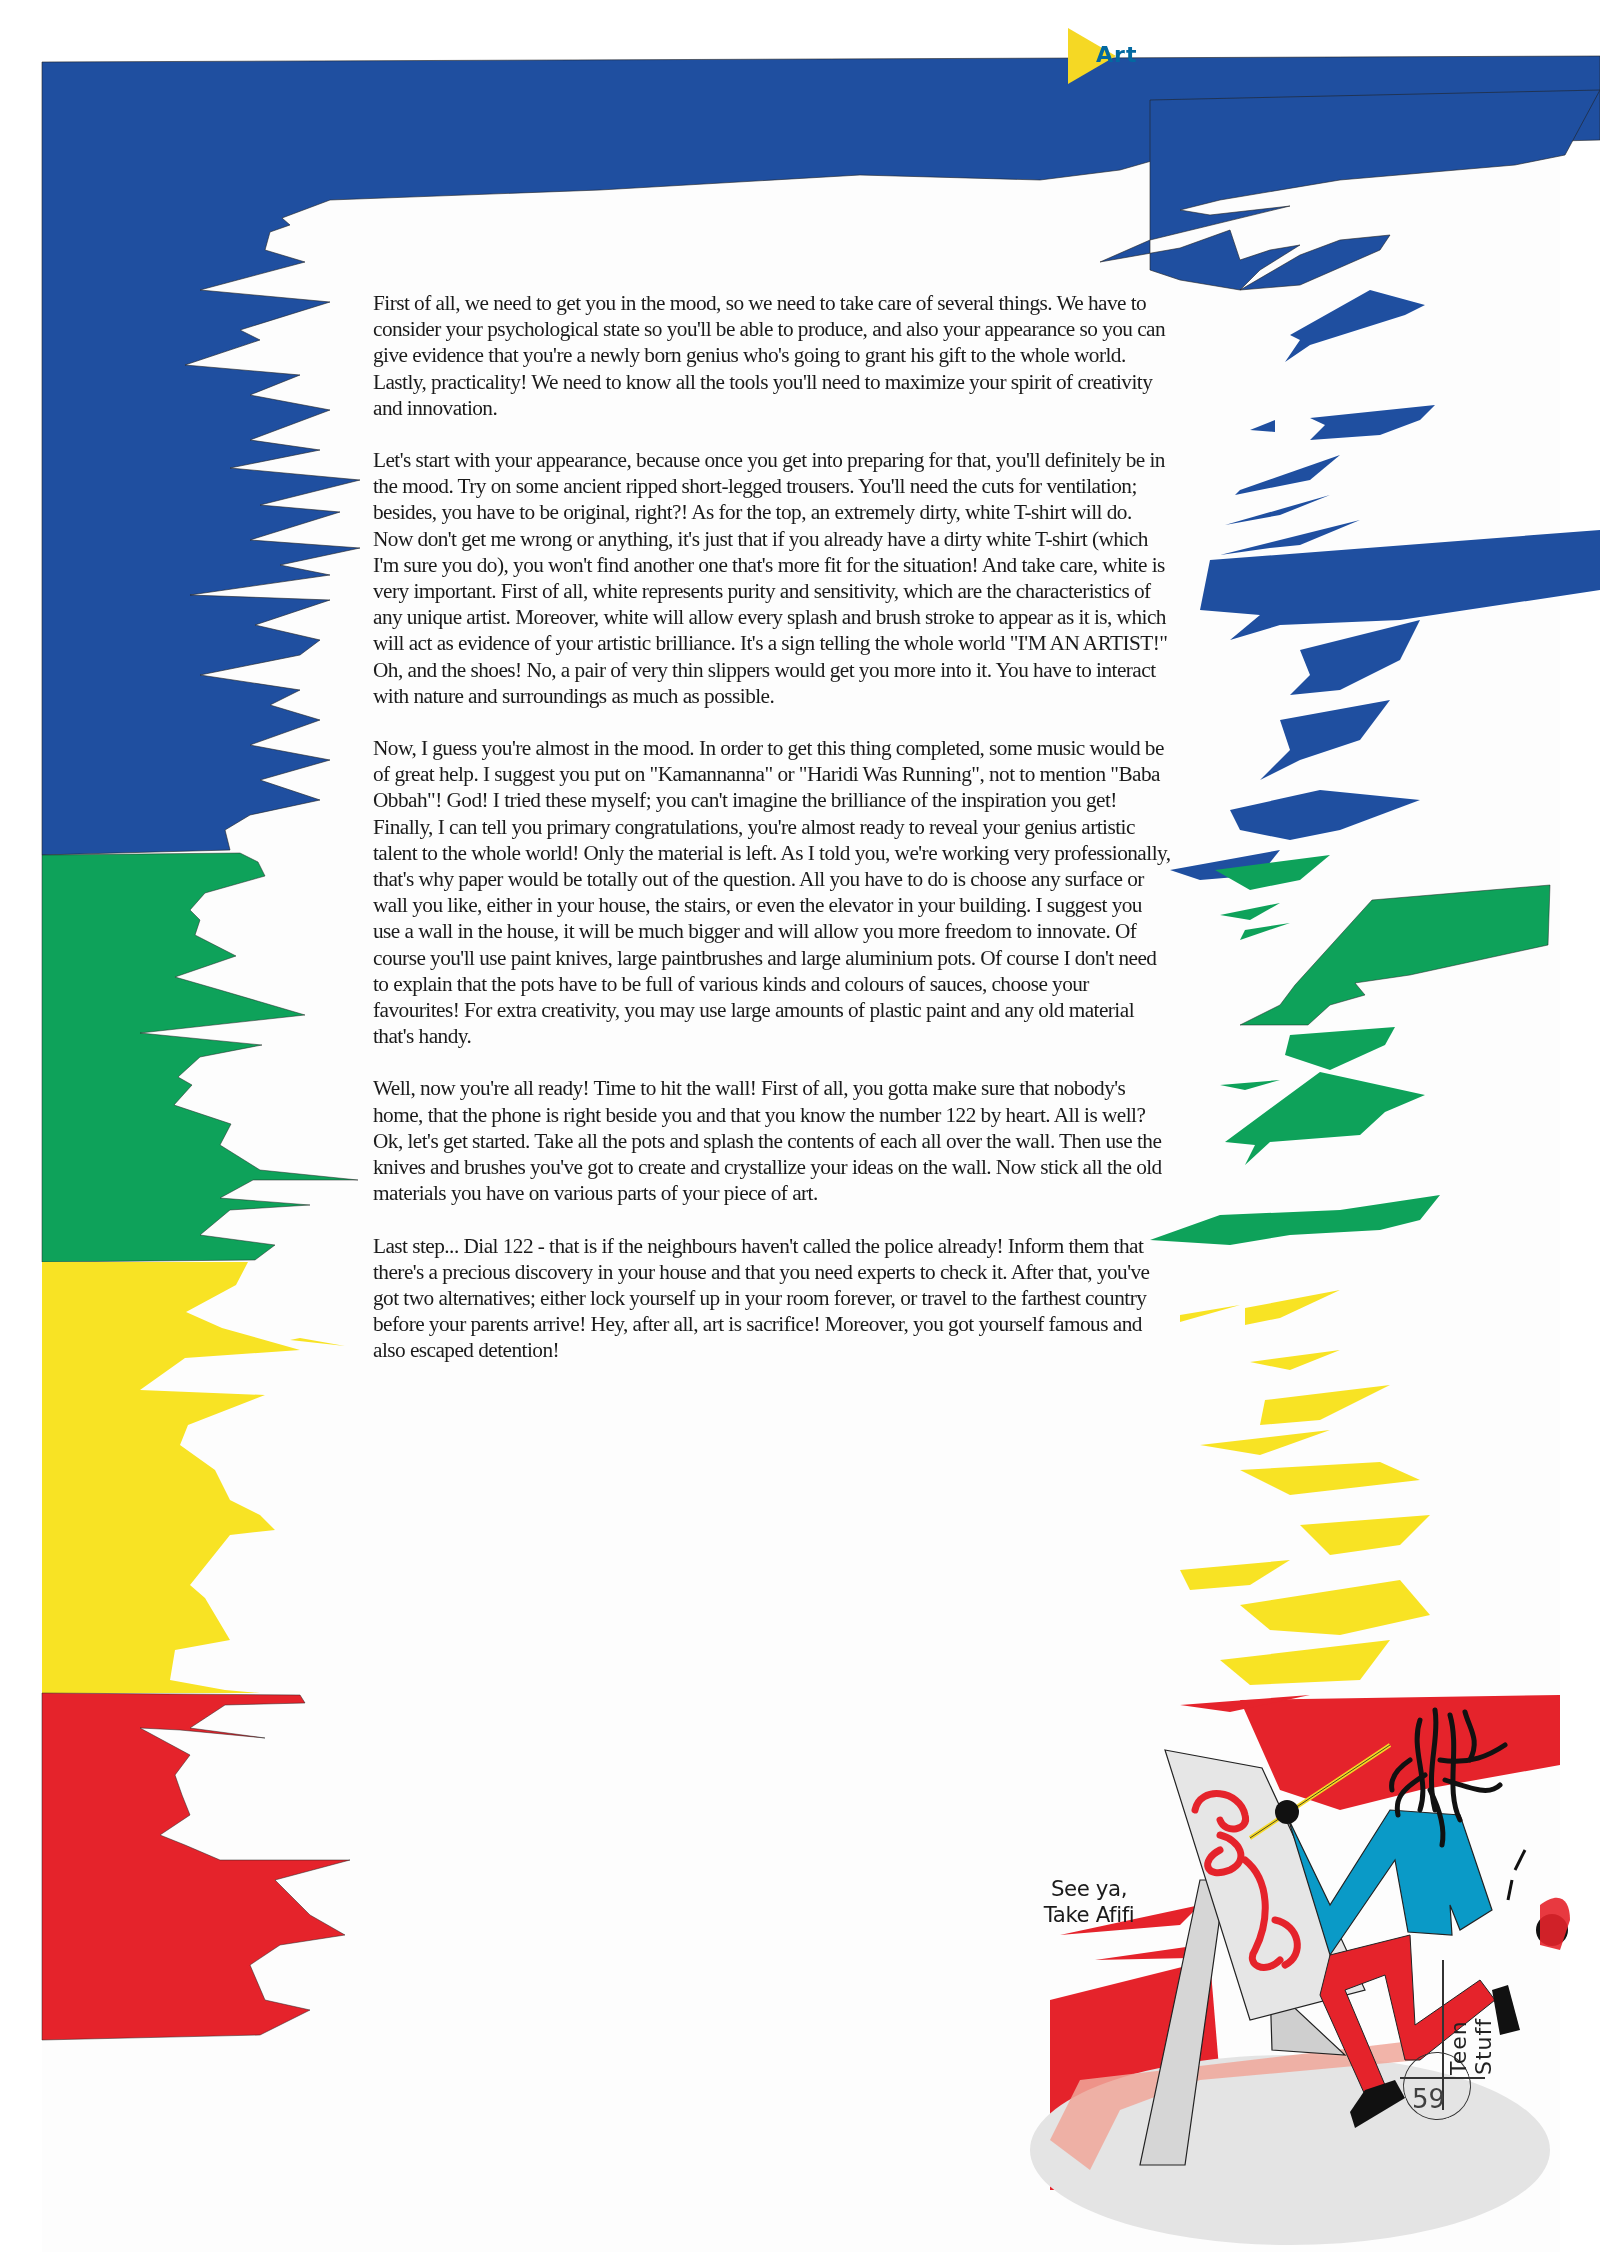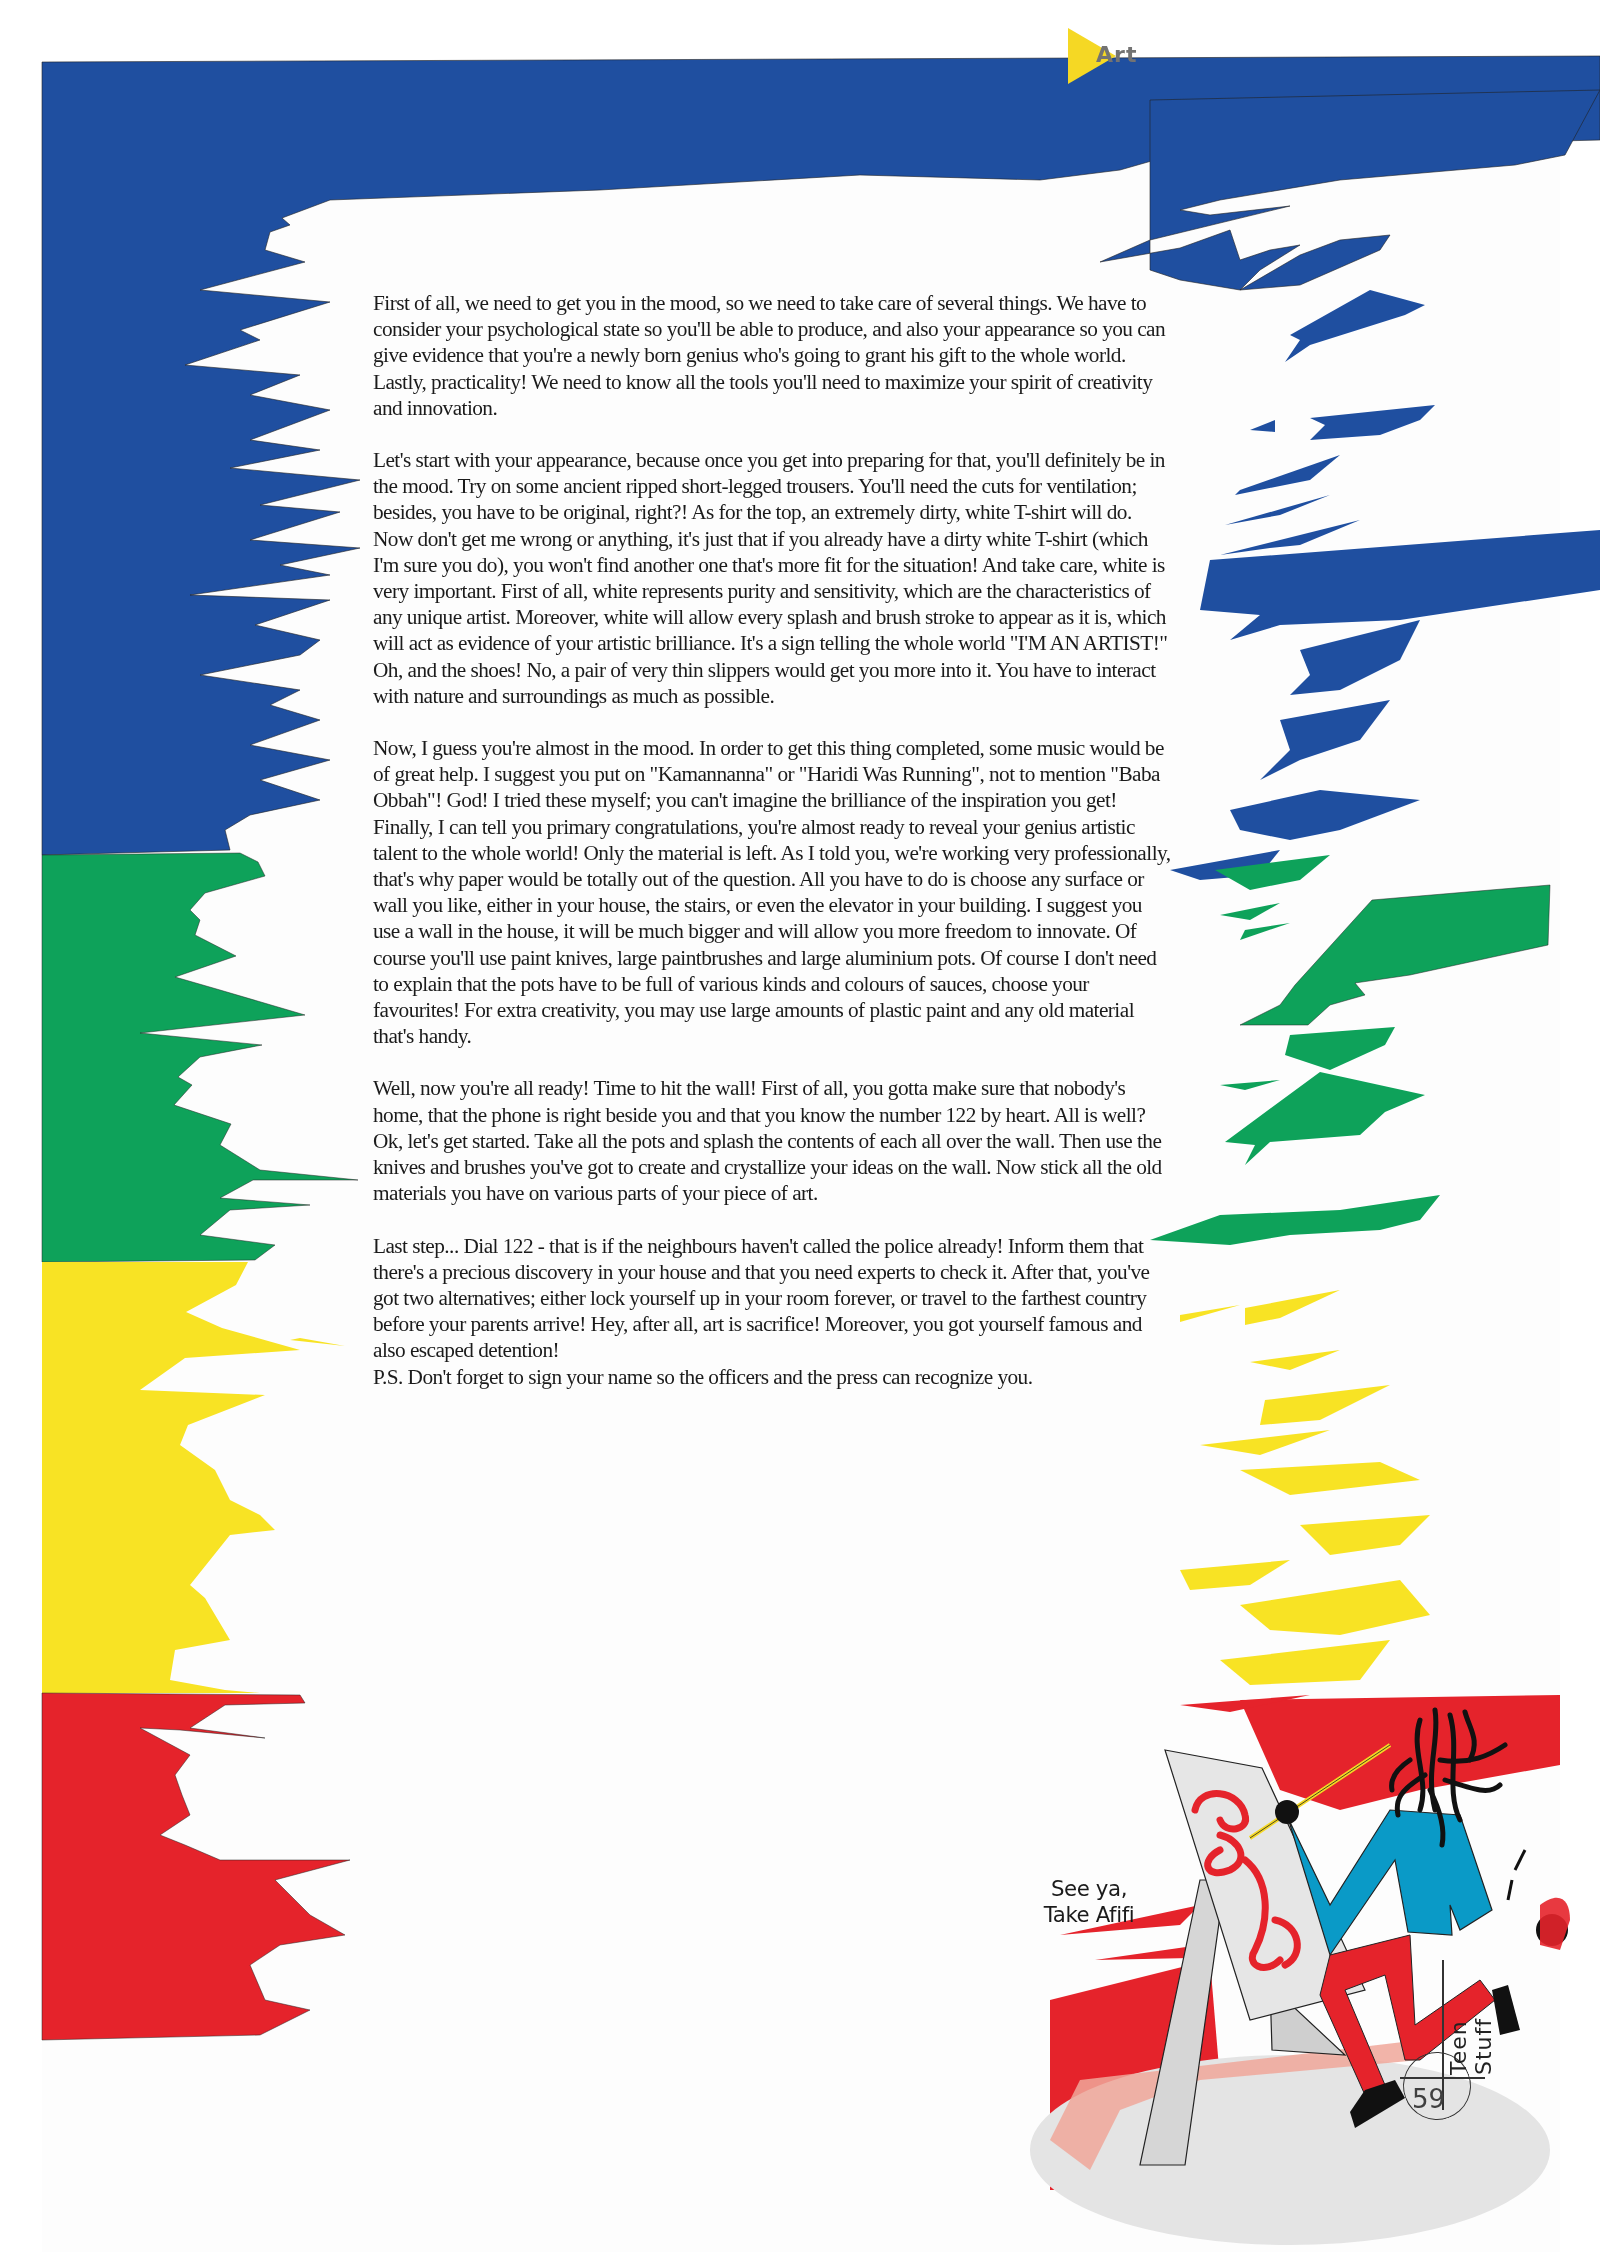--- a/index.html
+++ b/index.html
@@ -17,21 +17,21 @@
     position: absolute; left: 1068px; top: 28px; height: 60px; width: 140px;
   }
   .section-tag .tri {
     position: absolute; left: 0; top: 0; width: 0; height: 0;
     border-top: 28px solid transparent; border-bottom: 28px solid transparent;
     border-left: 48px solid #f5d824;
   }
   .section-tag .label {
     position: absolute; left: 28px; top: 14px;
     font-family: "DejaVu Sans", sans-serif; font-weight: bold; font-size: 22px;
-    color: #737373; letter-spacing: 1px;
+    color: #0369a1; letter-spacing: 1px;
   }
   .article {
     position: absolute; left: 373px; top: 290px; width: 800px;
     font-family: Liberation Serif, serif;
     font-stretch: condensed;
     font-size: 21.3px; line-height: 26.2px; color: #1b1b1b;
     letter-spacing: -0.55px;
   }
   .article p { margin: 0 0 26px 0; }
   .article p.ps { margin-top: -26px; }
@@ -169,21 +169,20 @@
   <div class="tri"></div>
   <span class="label">Art</span>
 </div>
 
 <div class="article">
   <p>First of all, we need to get you in the mood, so we need to take care of several things. We have to consider your psychological state so you'll be able to produce, and also your appearance so you can give evidence that you're a newly born genius who's going to grant his gift to the whole world. Lastly, practicality! We need to know all the tools you'll need to maximize your spirit of creativity and innovation.</p>
   <p>Let's start with your appearance, because once you get into preparing for that, you'll definitely be in the mood. Try on some ancient ripped short-legged trousers. You'll need the cuts for ventilation; besides, you have to be original, right?! As for the top, an extremely dirty, white T-shirt will do. Now don't get me wrong or anything, it's just that if you already have a dirty white T-shirt (which I'm sure you do), you won't find another one that's more fit for the situation! And take care, white is very important. First of all, white represents purity and sensitivity, which are the characteristics of any unique artist. Moreover, white will allow every splash and brush stroke to appear as it is, which will act as evidence of your artistic brilliance. It's a sign telling the whole world "I'M AN ARTIST!" Oh, and the shoes! No, a pair of very thin slippers would get you more into it. You have to interact with nature and surroundings as much as possible.</p>
   <p>Now, I guess you're almost in the mood. In order to get this thing completed, some music would be of great help. I suggest you put on "Kamannanna" or "Haridi Was Running", not to mention "Baba Obbah"! God! I tried these myself; you can't imagine the brilliance of the inspiration you get! Finally, I can tell you primary congratulations, you're almost ready to reveal your genius artistic talent to the whole world! Only the material is left. As I told you, we're working very professionally, that's why paper would be totally out of the question. All you have to do is choose any surface or wall you like, either in your house, the stairs, or even the elevator in your building. I suggest you use a wall in the house, it will be much bigger and will allow you more freedom to innovate. Of course you'll use paint knives, large paintbrushes and large aluminium pots. Of course I don't need to explain that the pots have to be full of various kinds and colours of sauces, choose your favourites! For extra creativity, you may use large amounts of plastic paint and any old material that's handy.</p>
   <p>Well, now you're all ready! Time to hit the wall! First of all, you gotta make sure that nobody's home, that the phone is right beside you and that you know the number 122 by heart. All is well? Ok, let's get started. Take all the pots and splash the contents of each all over the wall. Then use the knives and brushes you've got to create and crystallize your ideas on the wall. Now stick all the old materials you have on various parts of your piece of art.</p>
   <p>Last step... Dial 122 - that is if the neighbours haven't called the police already! Inform them that there's a precious discovery in your house and that you need experts to check it. After that, you've got two alternatives; either lock yourself up in your room forever, or travel to the farthest country before your parents arrive! Hey, after all, art is sacrifice! Moreover, you got yourself famous and also escaped detention!</p>
-  <p class="ps">P.S. Don't forget to sign your name so the officers and the press can recognize you.</p>
 </div>
 
 <div class="signoff">
   <div>See ya,</div>
   <div>Take Afifi</div>
 </div>
 
 <div class="folio">
   <div class="vline"></div>
   <div class="hline"></div>

